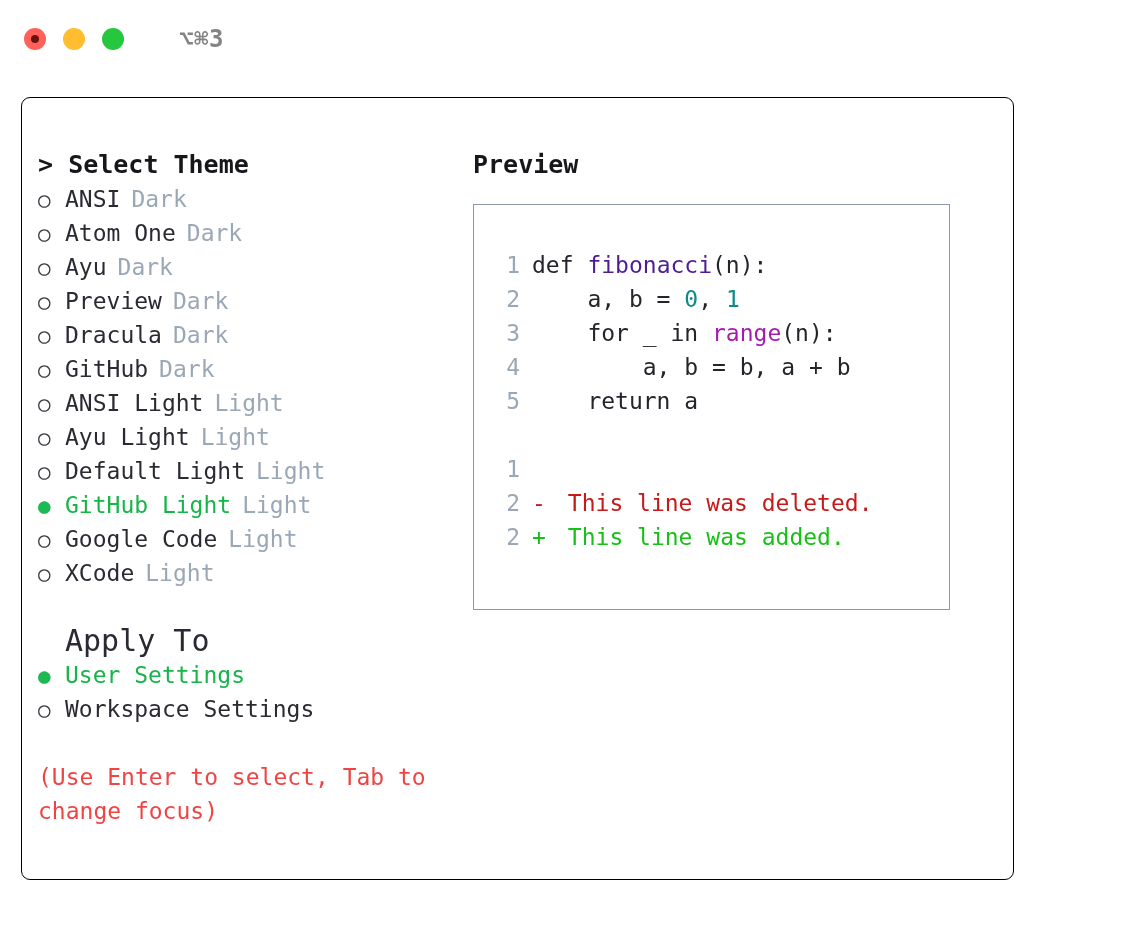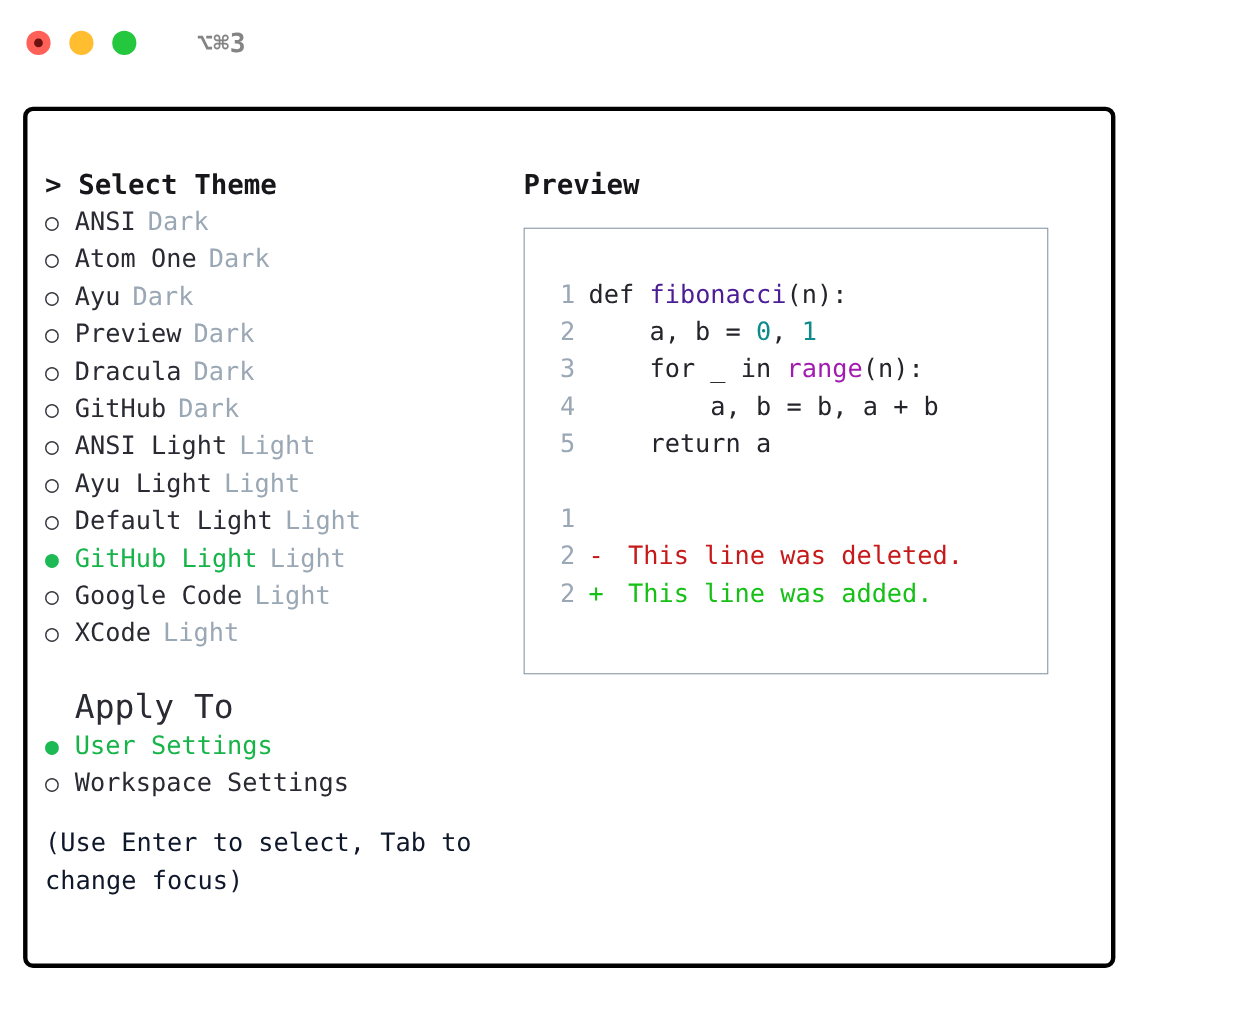--- a/index.html
+++ b/index.html
@@ -69,21 +69,21 @@
     white-space: pre;
   }
 
   
   #content-card {
     position: absolute;
     left: 21px;
     top: 97px;
     width: 993px;
     height: 783px;
-    border: 4px solid #000000;
+    border: 1px solid #000000;
     border-radius: 9px;
     box-sizing: border-box;
     background: #ffffff;
   }
 
   
   #theme-pane {
     position: absolute;
     left: 16px;
     top: 50px;
@@ -128,23 +128,23 @@
   .group-gap { height: 34px; }
   .group-title {
     font-size: 30px;
     color: #2a2a33;
     line-height: 34px;
     height: 34px;
     padding-left: 27px;
     white-space: pre;
   }
   #hint-text {
-    margin-top: 21px;
+    margin-top: 34px;
     font-size: 23px;
-    color: #0f172a;
+    color: #ef4444;
     line-height: 34px;
     width: 400px;
     white-space: pre-wrap;
   }
 
   
   #preview-pane {
     position: absolute;
     left: 451px;
     top: 50px;

